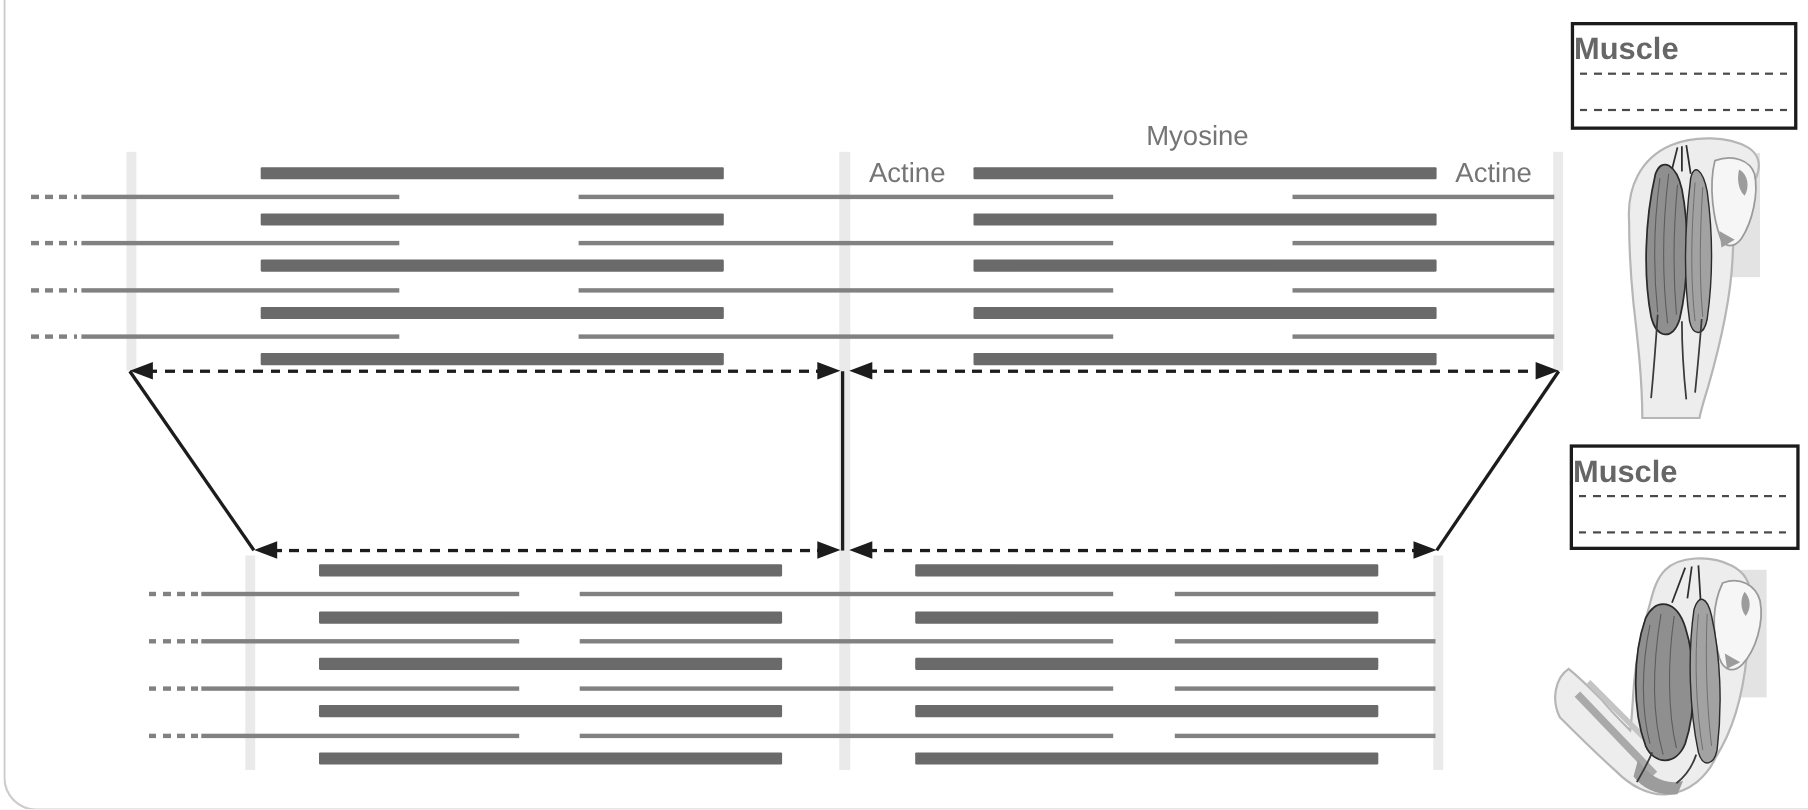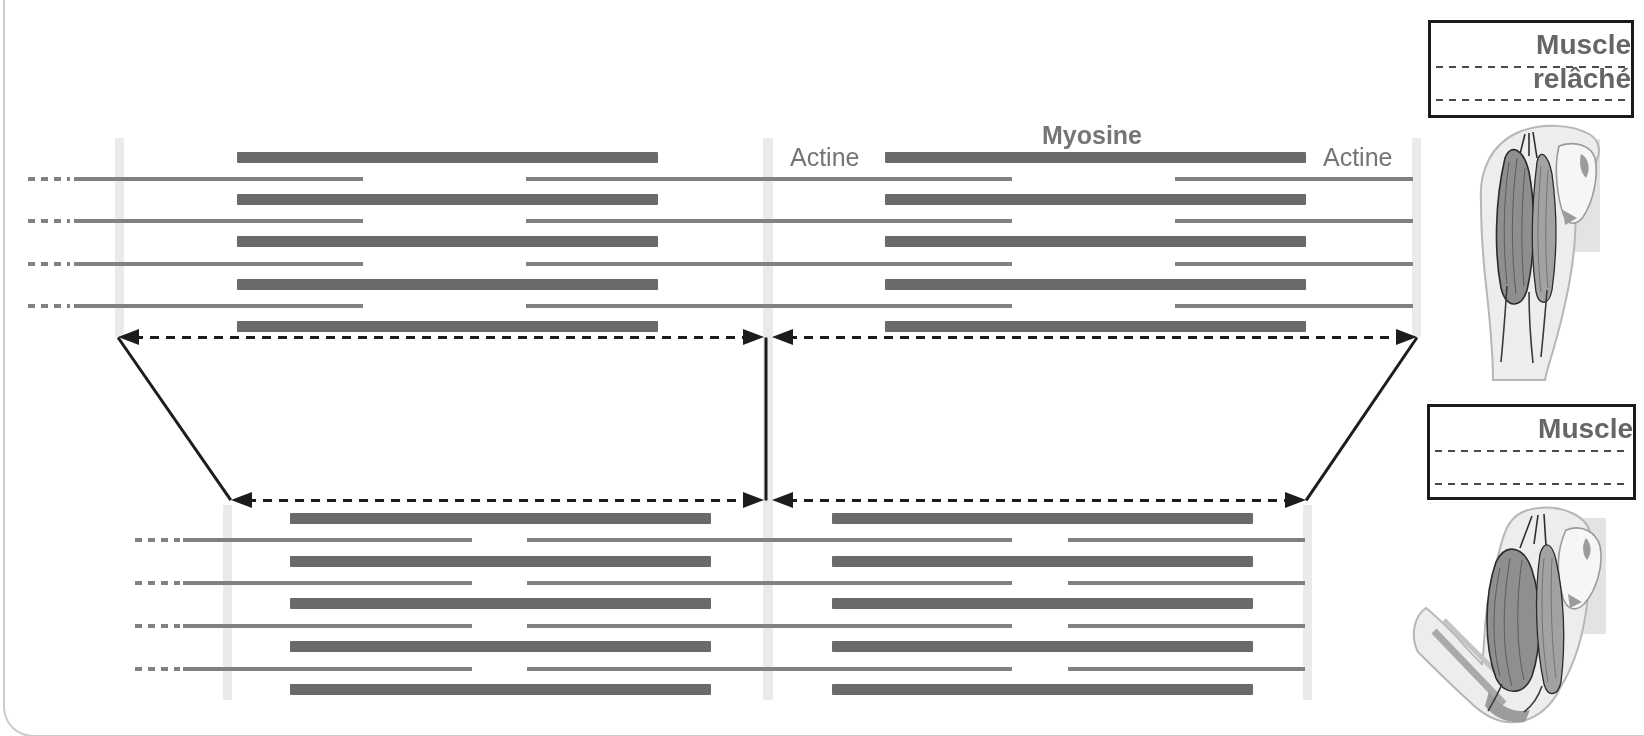--- a/index.html
+++ b/index.html
@@ -17,21 +17,21 @@
   .actin{position:absolute;background:var(--actin);}
   .actin.dotted{background:repeating-linear-gradient(90deg,var(--actin) 0 7px,transparent 7px 13px);}
   .mline{position:absolute;height:3px;
          background:repeating-linear-gradient(90deg,var(--ink) 0 9px,transparent 9px 16px);}
   .ah{position:absolute;width:0;height:0;border-top:8px solid transparent;border-bottom:8px solid transparent;}
   .ah.l{border-right:21px solid var(--ink);}
   .ah.r{border-left:21px solid var(--ink);}
   .conn{position:absolute;height:3px;background:var(--ink);transform-origin:0 50%;}
   .flabel{position:absolute;font-size:25px;color:var(--labelc);white-space:nowrap;}
   .legend{position:absolute;border:3px solid #1b1b1b;background:#ffffff;}
-  .legend .txt{position:absolute;left:0;width:100%;text-align:right;font-weight:bold;
+  .legend .txt{position:absolute;left:0;width:100%;text-align:left;font-weight:bold;
                font-size:28px;color:var(--legendc);line-height:30px;}
   .legend .l1{top:7px;}
   .legend .l2{top:41px;}
   .legend .dash{position:absolute;left:5px;right:5px;height:2px;
                 background:repeating-linear-gradient(90deg,#4a4a4a 0 7px,transparent 7px 13px);}
   .legend .d1{top:43px;}
   .legend .d2{top:76px;}
   .illo{position:absolute;}
 </style>
 </head>
@@ -110,27 +110,26 @@
       <div class="ah r" style="left: 743px; top: 492px;"></div>
       <div class="mline" style="left: 788px; top: 499px; width: 502px; height: 3px;"></div>
       <div class="ah l" style="left: 772px; top: 492px;"></div>
       <div class="ah r" style="left: 1285px; top: 492px;"></div>
       <div class="conn" style="left: 118px; top: 335.5px; width: 198.338px; transform: rotate(55.2683deg);"></div>
       <div class="conn" style="left: 766px; top: 335.5px; width: 163px; transform: rotate(90deg);"></div>
       <div class="conn" style="left: 1417px; top: 335.5px; width: 197.205px; transform: rotate(124.254deg);"></div>
     </div>
 
   <div class="flabel" style="left:790px;top:143px;">Actine</div>
-  <div class="flabel" style="left:1042px;top:121px;font-weight:bold;">Myosine</div>
+  <div class="flabel" style="left:1042px;top:110px;">Myosine</div>
   <div class="flabel" style="left:1323px;top:143px;">Actine</div>
 
   <div class="legend" style="left:1428px;top:20px;width:200px;height:92px;">
     <div class="txt l1">Muscle</div>
     <div class="dash d1"></div>
-    <div class="txt l2">relâché</div>
     <div class="dash d2"></div>
   </div>
 
   <div class="legend" style="left:1427px;top:404px;width:203px;height:90px;">
     <div class="txt l1">Muscle</div>
     <div class="dash d1"></div>
     <div class="dash d2"></div>
   </div>
 
   <svg class="illo" style="left:1441px;top:116px;" width="202" height="268" viewBox="0 0 202 268">

